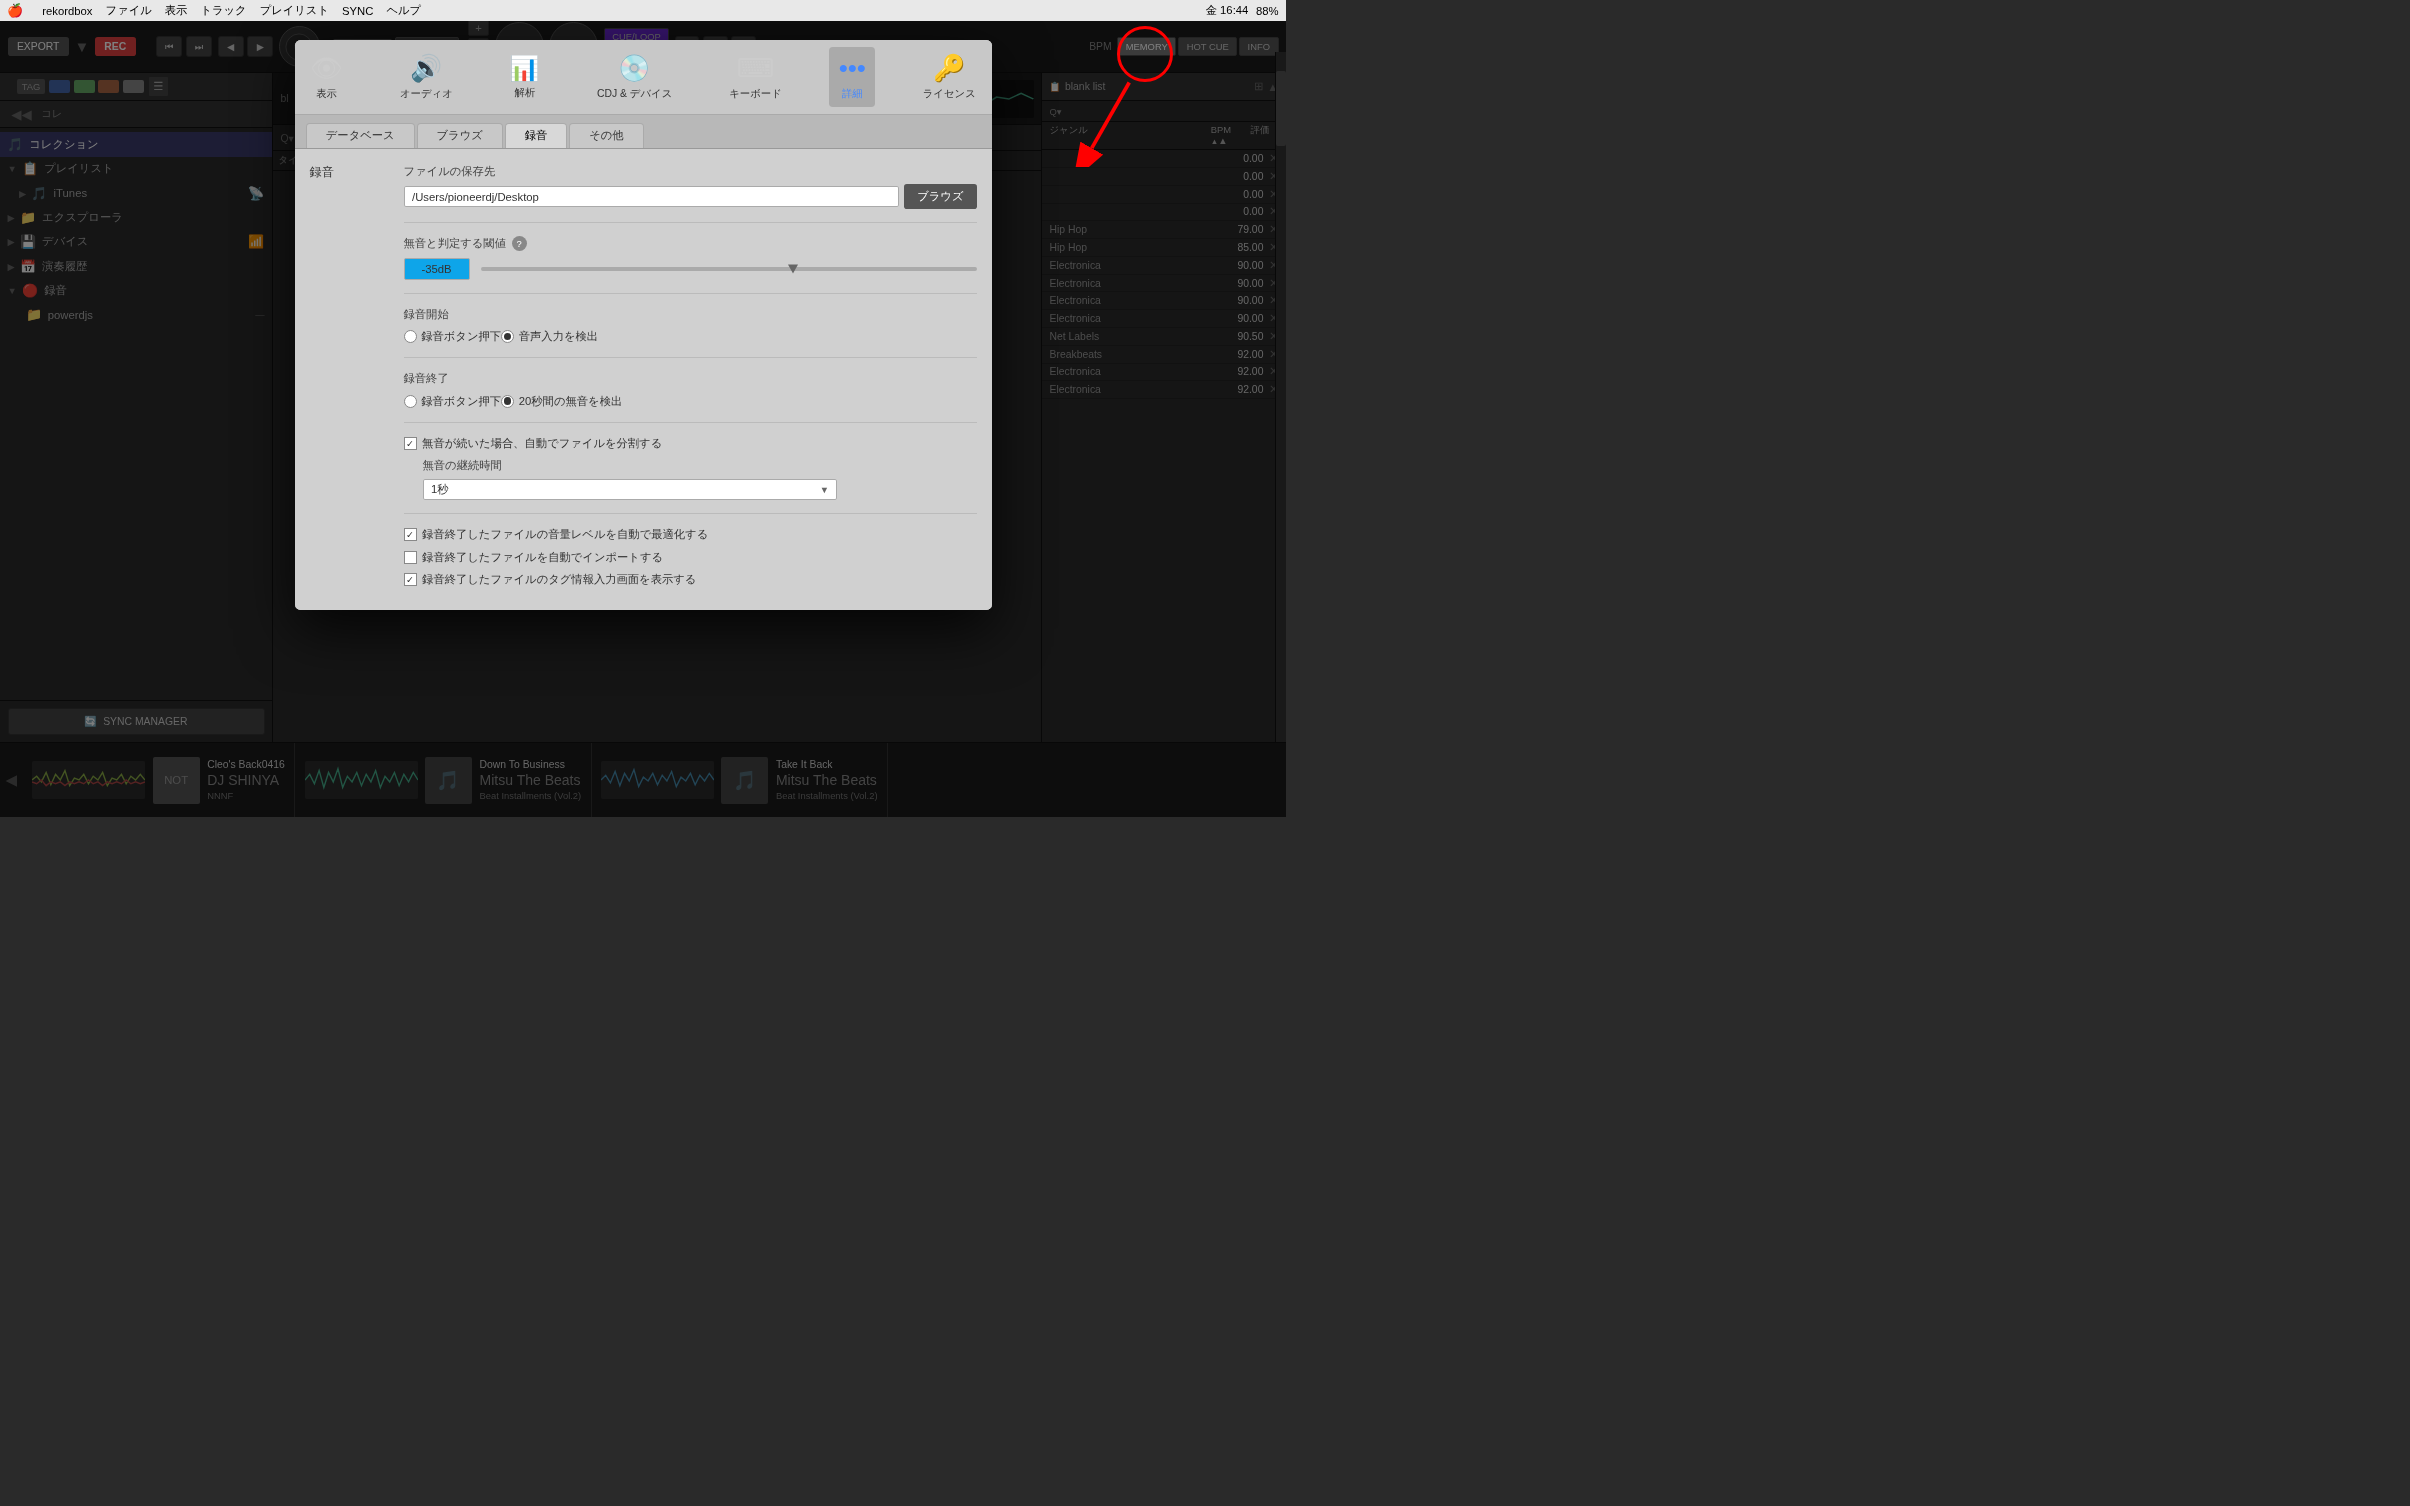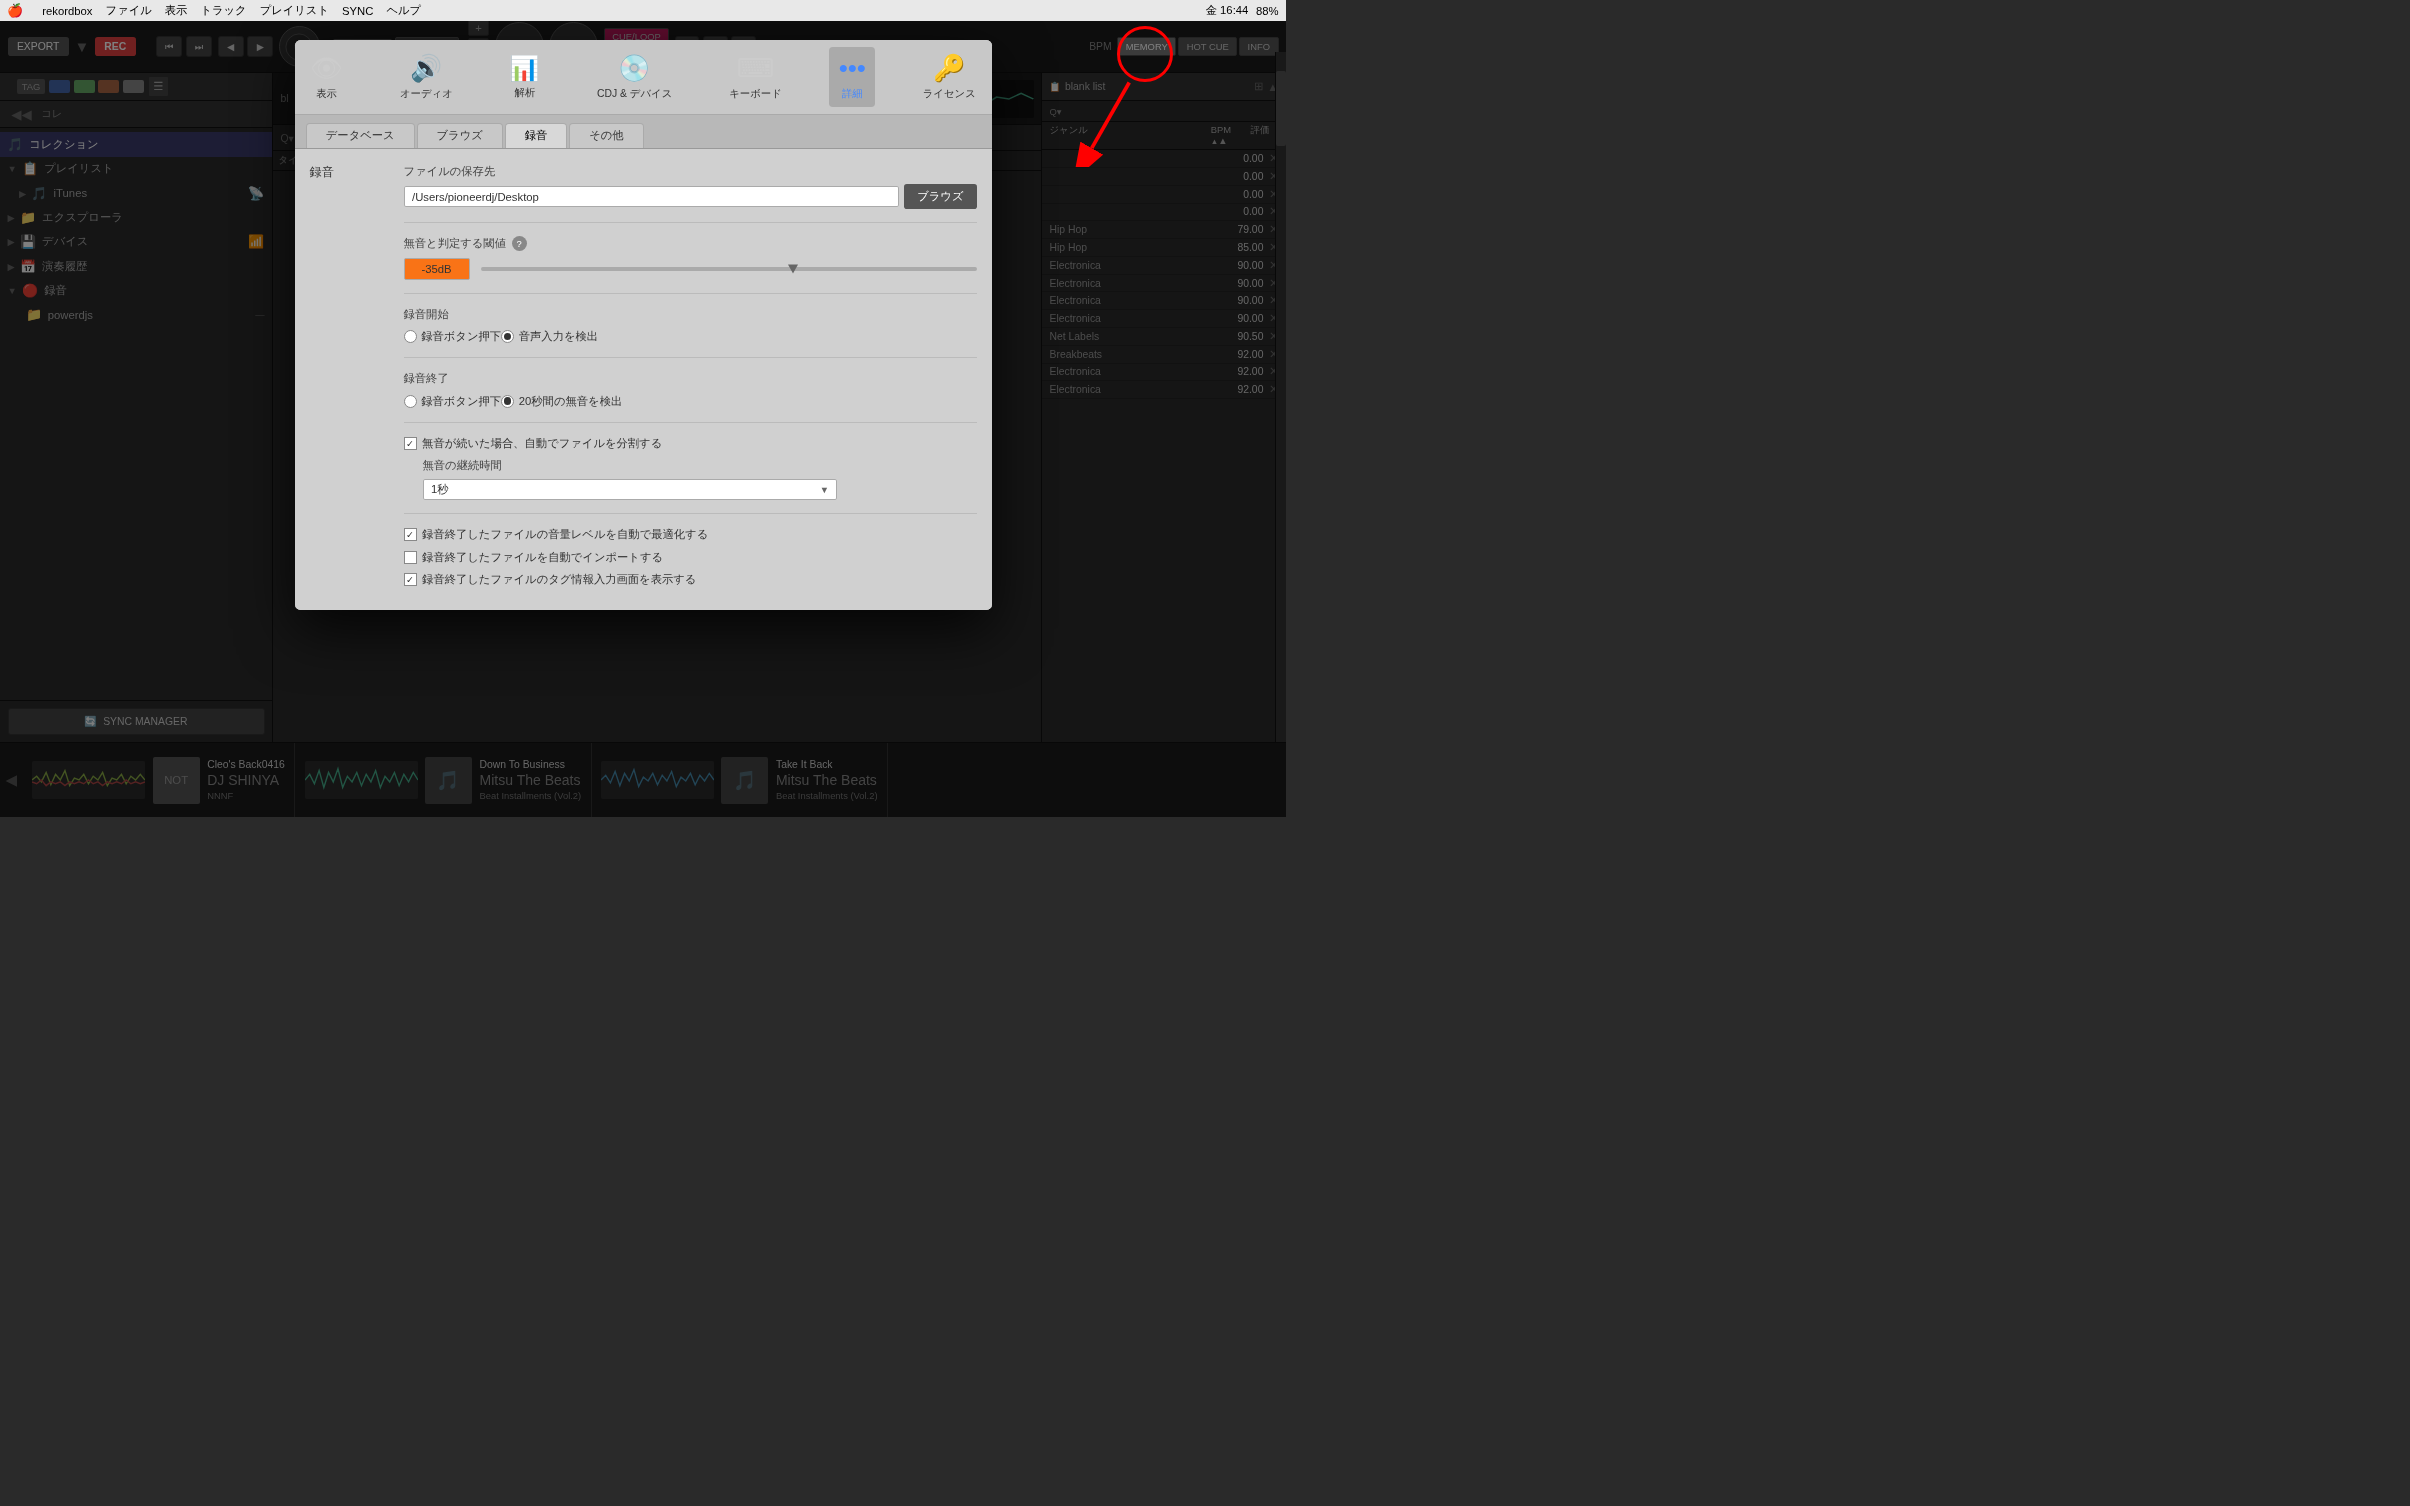--- a/index.html
+++ b/index.html
@@ -140,21 +140,21 @@
       height: 49px;
       border-radius: 50%;
       cursor: pointer;
       font-size: 15px;
       display: flex;
       align-items: center;
       justify-content: center;
     }
     .cue-loop-area { display: flex; flex-direction: column; gap: 2.8px; }
     .cue-loop-btn {
-      background: #be185d;
+      background: #6d28d9;
       color: #ccc;
       border: 0.9px solid #444;
       padding: 1.9px 7.5px;
       font-size: 9.4px;
       border-radius: 1.9px;
       cursor: pointer;
     }
     .loop-btns { display: flex; gap: 3.8px; }
     .loop-letter-btn {
       background: #444;
@@ -524,21 +524,21 @@
       border-radius: 50%;
       color: #fff;
       font-size: 9.4px;
       display: inline-flex;
       align-items: center;
       justify-content: center;
       cursor: pointer;
     }
     .threshold-row { display: flex; align-items: center; gap: 11.3px; margin-bottom: 5.6px; }
     .threshold-input {
-      background: #f97316;
+      background: #0ea5e9;
       border: 0.9px solid #aaa;
       padding: 3.8px 7.5px;
       font-size: 11.3px;
       color: #333;
       border-radius: 1.9px;
       width: 66px;
       text-align: center;
     }
     .slider-container {
       flex: 1;

